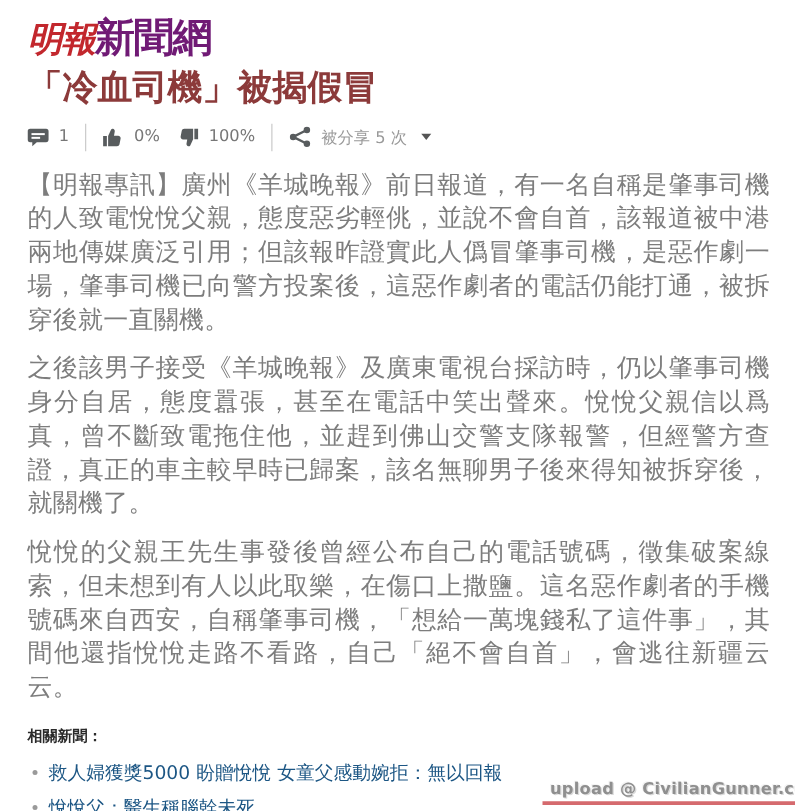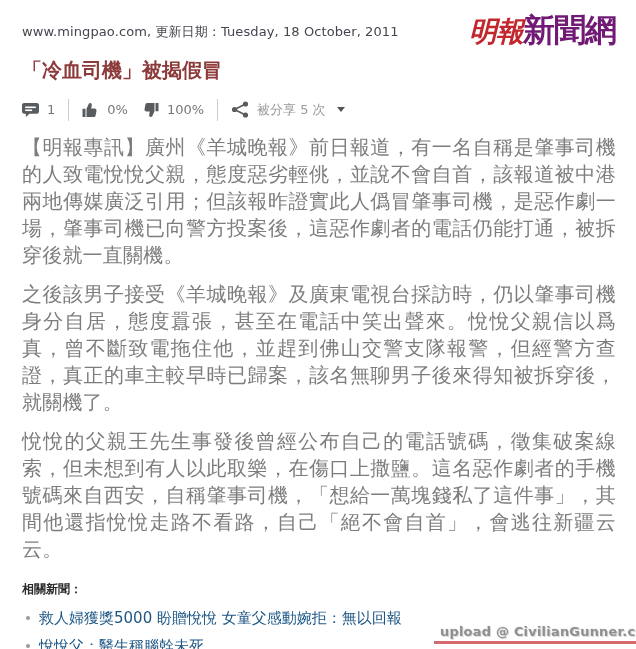--- a/index.html
+++ b/index.html
@@ -9,21 +9,21 @@
 
   
   .header-row{display:flex;justify-content:space-between;align-items:flex-start;}
   .source-line{font-size:13px;color:#45454f;padding-top:9px;letter-spacing:0.1px;}
   .logo{white-space:nowrap;line-height:1.05;cursor:pointer;}
   .logo-brand{color:#c2272d;font-weight:bold;font-style:italic;font-size:28px;
               font-family:"DejaVu Serif","Liberation Serif",serif;letter-spacing:-1px;}
   .logo-suffix{color:#701a75;font-weight:bold;font-size:32px;letter-spacing:-1px;}
 
   
-  .article-title{color:#8c3a3a;font-size:20px;font-weight:bold;margin:7px 0 0 0;line-height:30px;}
+  .article-title{color:#8c3a3a;font-size:28px;font-weight:bold;margin:7px 0 0 0;line-height:30px;}
 
   
   .toolbar{display:flex;align-items:center;margin-top:13px;height:24px;color:#777;font-size:13px;}
   .tb-group{display:flex;align-items:center;gap:8px;cursor:pointer;}
   .tb-sep{width:1px;height:22px;background:#ccc;margin:0 13px;}
   .tb-icon{display:inline-flex;align-items:center;}
   .tb-count{color:#777;}
   .share-label{color:#999;}
   .caret{width:0;height:0;border-left:4px solid transparent;border-right:4px solid transparent;
          border-top:5px solid #555;margin-left:3px;}
@@ -45,21 +45,20 @@
   .watermark-text{font-size:13px;font-weight:bold;color:#8f8f8f;letter-spacing:0.2px;
                   text-shadow:1px 1px 0 #d9d9d9,-1px -1px 0 #f4f4f4;padding-left:6px;white-space:nowrap;}
   .watermark-bar{height:3px;background:#d56a6e;margin-top:2px;}
 </style>
 </head>
 <body>
 
 <div class="page">
 
   <div class="header-row">
-    <div class="source-line">www.mingpao.com, 更新日期：Tuesday, 18 October, 2011</div>
     <div class="logo">
       <span class="logo-brand">明報</span><span class="logo-suffix">新聞網</span>
     </div>
   </div>
 
   <h1 class="article-title">「冷血司機」被揭假冒</h1>
 
   <div class="toolbar">
 
     <div class="tb-group">

